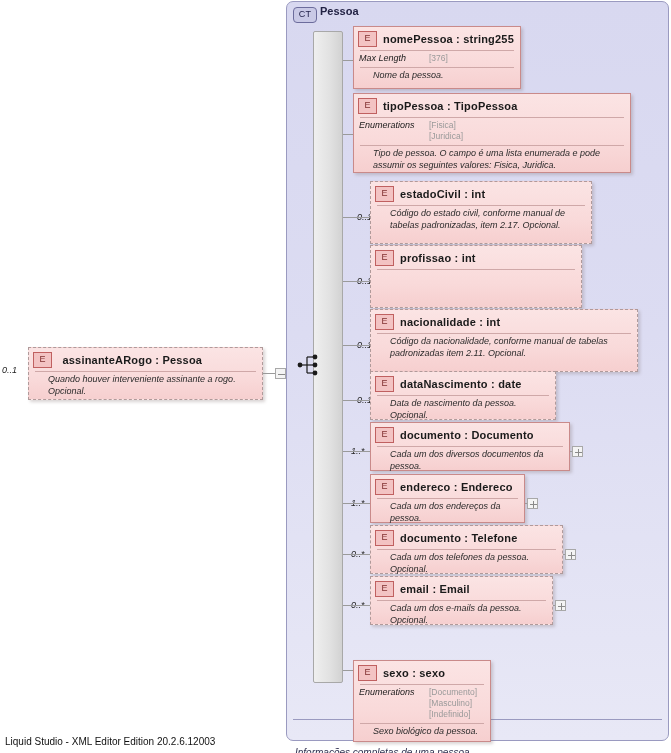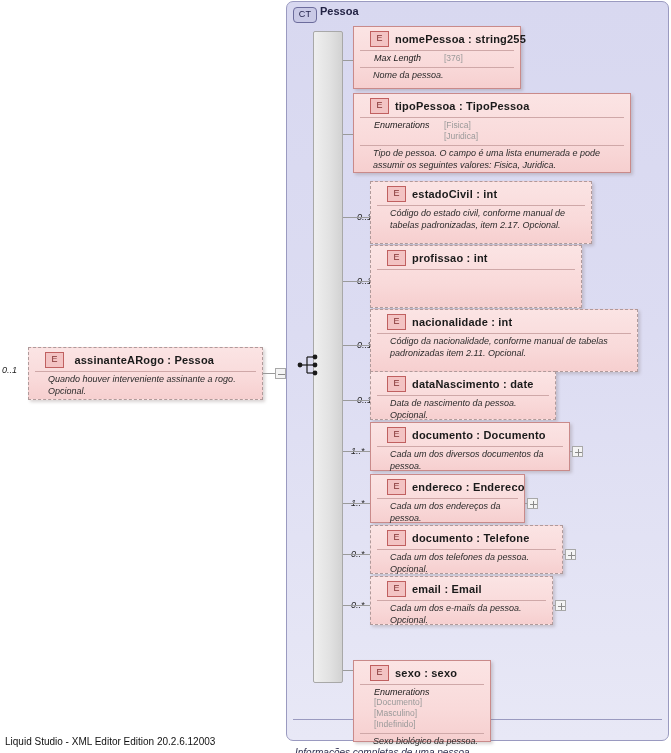--- a/index.html
+++ b/index.html
@@ -45,36 +45,36 @@
   #ref-wrap{position:absolute;left:23px;top:347px;width:240px;height:53px;}
   
   .node{
     position:absolute;box-sizing:border-box;
     background:linear-gradient(to bottom,#fbe4e4 0%,#f9dada 60%,#f6cfcf 100%);
     border:1px solid #c98a8a;
     box-shadow:2px 2px 3px rgba(120,100,100,.28);
   }
   .node.optional{ border:1px dashed #b09a9a; }
   .node .hdr{
-    position:relative;height:20px;padding:2px 6px 0 16px;
+    position:relative;height:20px;padding:2px 6px 0 4px;
     white-space:nowrap;
   }
   .eicon{
     display:inline-block;width:17px;height:14px;vertical-align:middle;
     border:1px solid #c06060;background:#f3c3c3;
     font-size:9px;line-height:13px;text-align:center;color:#803030;
     font-family:"Liberation Sans",sans-serif;
   }
   .nm{
     display:inline-block;vertical-align:middle;margin-left:6px;
     font-size:11px;font-weight:bold;color:#1a1a1a;letter-spacing:.2px;
   }
   .sep{height:1px;background:#cfa8a8;margin:1px 6px 0 6px;}
   .facet{
-    position:relative;padding:2px 5px 2px 20px;font-size:9px;color:#333;
+    position:relative;padding:2px 5px 2px 5px;font-size:9px;color:#333;
   }
   .facet .fname{display:inline-block;width:70px;font-style:italic;color:#1a1a1a;font-size:9px;}
   .facet .fvals{display:inline-block;vertical-align:top;color:#9a9a9a;font-size:8.5px;line-height:11px;}
   .doc{
     padding:2px 6px 3px 19px;font-size:9px;font-style:italic;color:#2a2a2a;line-height:11.5px;
   }
   .card{
     position:absolute;font-size:9px;font-style:italic;color:#222;white-space:nowrap;
   }
   

